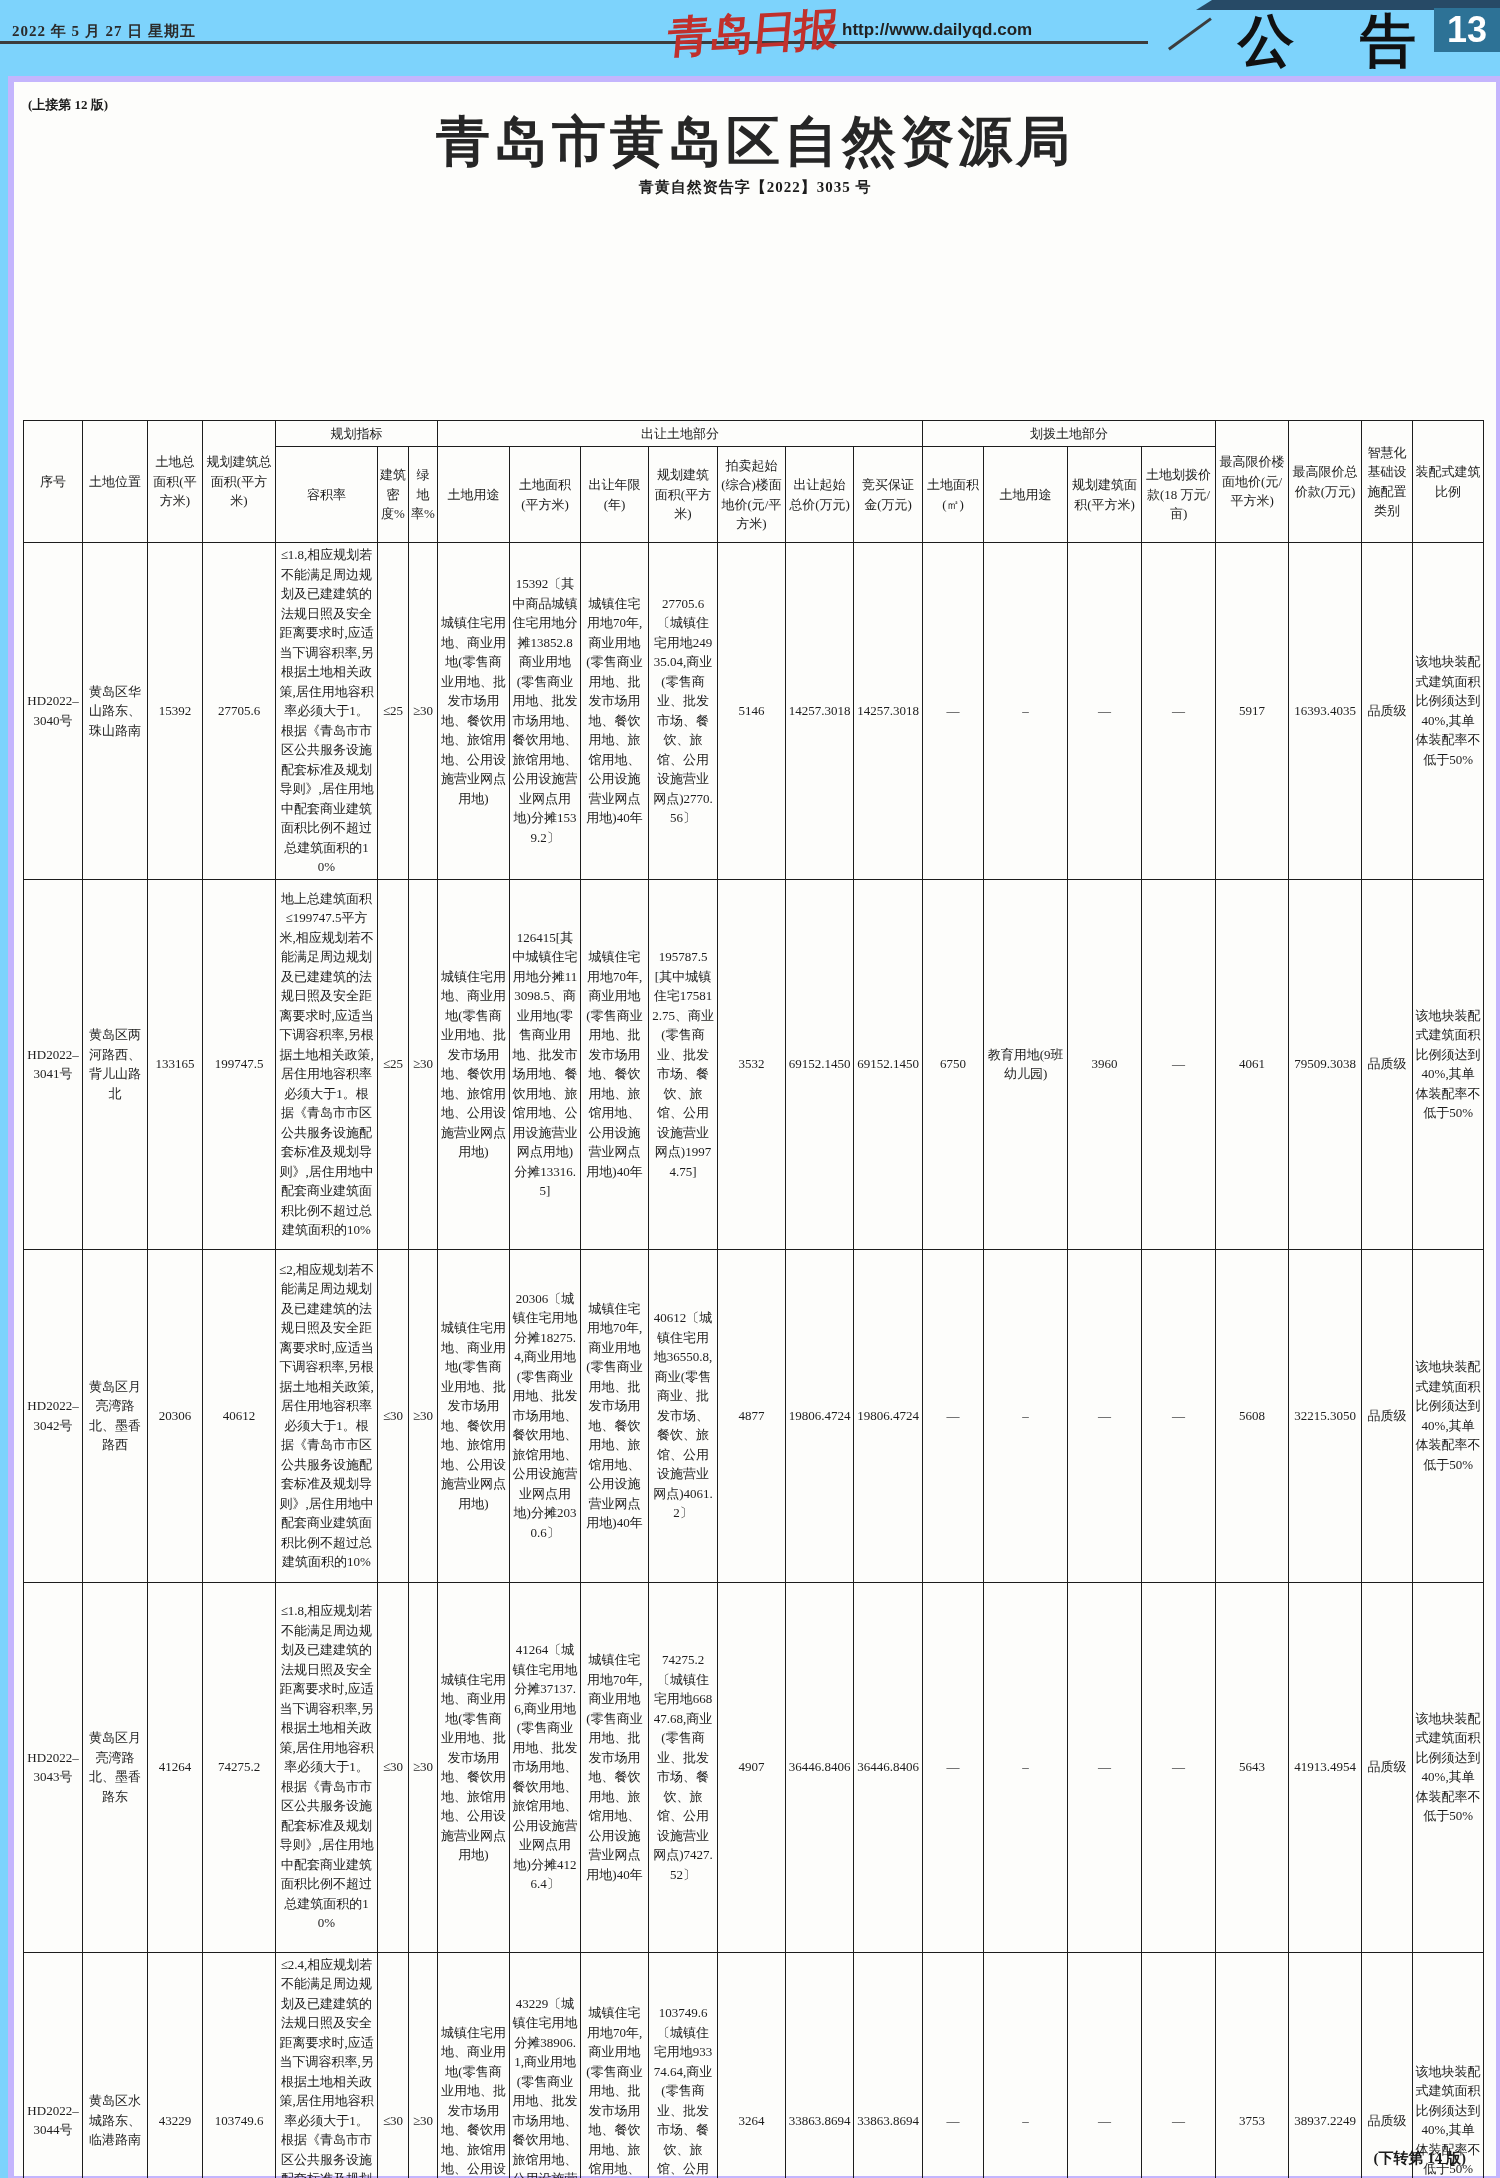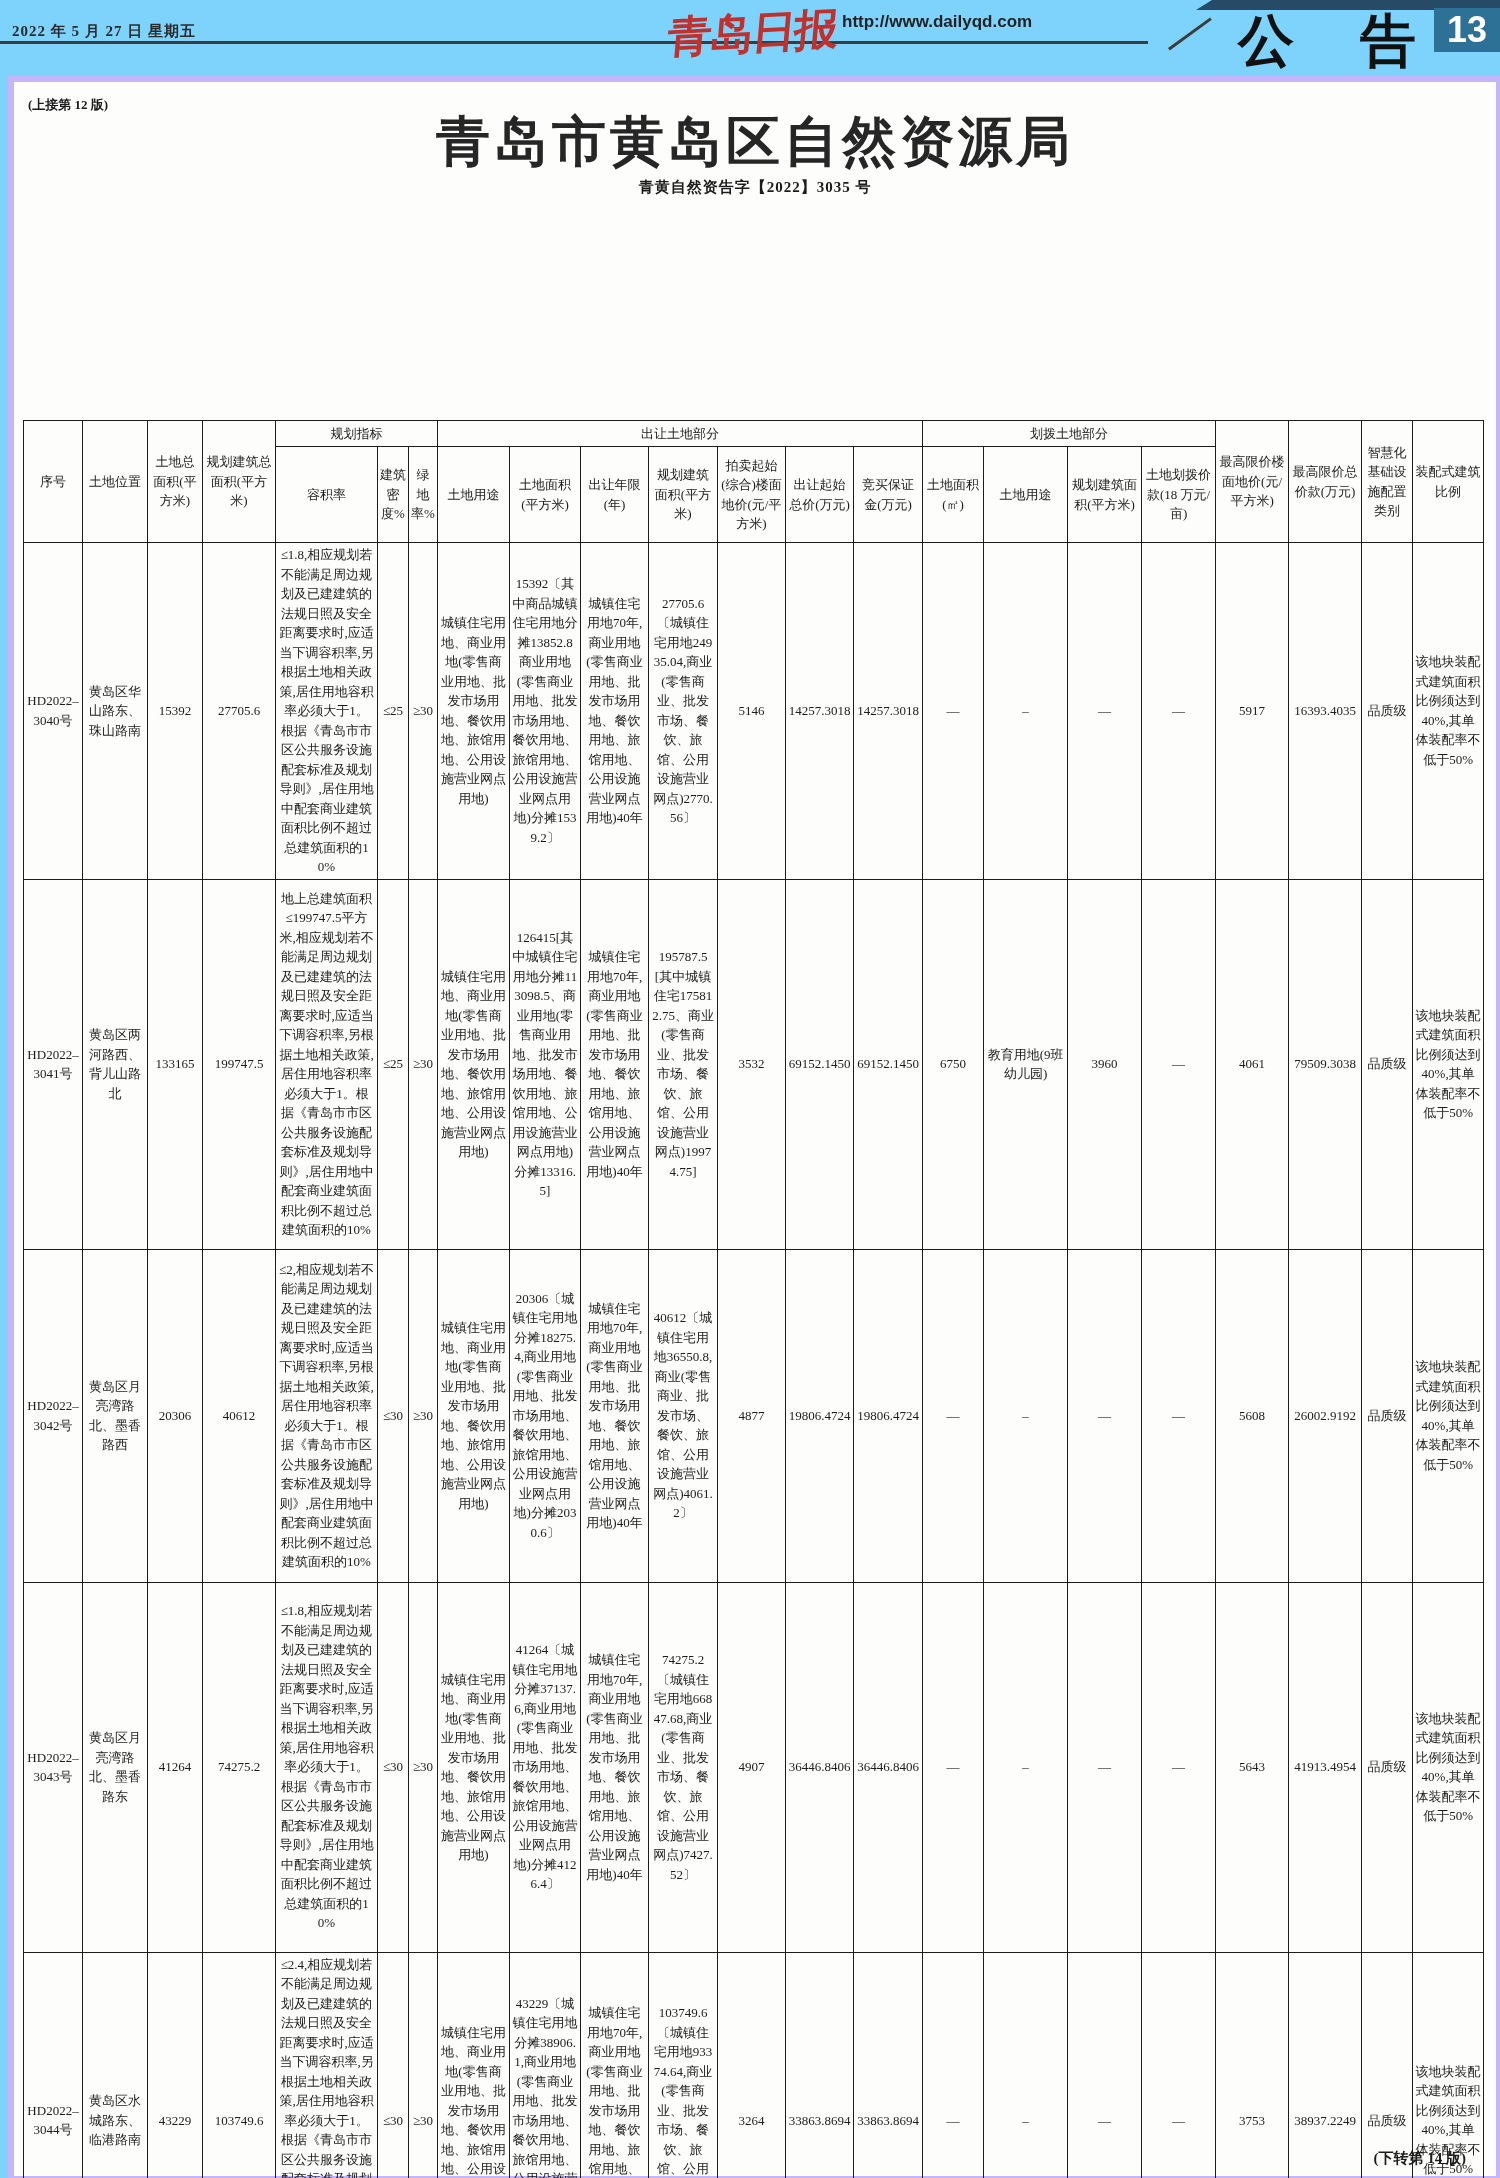--- a/index.html
+++ b/index.html
@@ -4,21 +4,21 @@
 <style>
   html,body{margin:0;padding:0;background:#f0efec;}
   .page{position:relative;width:1500px;height:2178px;background:#7dd3fc;font-family:"Liberation Serif",serif;color:#1c1c1c;overflow:hidden;}
   
   .masthead{position:absolute;top:0;left:0;width:1500px;height:64px;}
   .date-line{position:absolute;left:12px;top:22px;font-size:15px;font-weight:bold;letter-spacing:1px;color:#2b2b2b;}
   .rule{position:absolute;left:0;top:41px;width:1148px;height:3px;background:#3c3c3c;}
   .slant{position:absolute;left:1168px;top:-4px;height:52px;width:0;border-left:3px solid #3c3c3c;transform:rotate(54deg);transform-origin:bottom left;}
   .navy-band{position:absolute;left:1196px;top:0;width:304px;height:10px;background:#274a66;clip-path:polygon(16px 0,100% 0,100% 100%,0 100%);}
   .logo{position:absolute;left:668px;top:4px;font-size:44px;font-weight:bold;color:#c0302c;transform:skewX(-8deg) rotate(-3deg);font-family:"Liberation Serif",serif;letter-spacing:-2px;}
-  .site-url{position:absolute;left:842px;top:12px;font-size:17px;font-weight:bold;color:#222;font-family:"Liberation Sans",sans-serif;}
+  .site-url{position:absolute;left:842px;top:20px;font-size:17px;font-weight:bold;color:#222;font-family:"Liberation Sans",sans-serif;}
   .section-title{position:absolute;left:1238px;top:4px;font-size:56px;font-weight:bold;letter-spacing:26px;color:#111;font-family:"Liberation Serif",serif;}
   .page-num-box{position:absolute;right:0;top:8px;width:66px;height:44px;background:#2d7296;color:#fff;display:flex;align-items:center;justify-content:center;font-size:36px;font-weight:bold;font-family:"Liberation Sans",sans-serif;}
   
   .notice-box{position:absolute;left:8px;top:76px;width:1482px;height:2094px;border:6px solid #c4b5fd;background:#fdfdfb;}
   .cont-top{position:absolute;left:14px;top:14px;font-size:13px;font-weight:bold;}
   .titles{margin-top:30px;text-align:center;font-family:"Liberation Sans",sans-serif;}
   .title-l1,.title-l2{font-size:54px;font-weight:900;letter-spacing:4px;color:#262626;line-height:1.08;}
   .doc-num{text-align:center;font-size:15px;font-weight:bold;margin-top:8px;letter-spacing:1px;}
   
   .tbl-wrap{position:absolute;left:9px;top:338px;width:1462px;}
@@ -175,21 +175,21 @@
               <td>城镇住宅用地70年,商业用地(零售商业用地、批发市场用地、餐饮用地、旅馆用地、公用设施营业网点用地)40年</td>
               <td>40612〔城镇住宅用地36550.8,商业(零售商业、批发市场、餐饮、旅馆、公用设施营业网点)4061.2〕</td>
               <td>4877</td>
               <td>19806.4724</td>
               <td>19806.4724</td>
               <td>—</td>
               <td>–</td>
               <td>—</td>
               <td>—</td>
               <td>5608</td>
-              <td>26002.9192</td>
+              <td>32215.3050</td>
               <td>品质级</td>
               <td>该地块装配式建筑面积比例须达到40%,其单体装配率不低于50%</td>
             </tr>
             <tr>
               <td>HD2022–3043号</td>
               <td>黄岛区月亮湾路北、墨香路东</td>
               <td>41264</td>
               <td>74275.2</td>
               <td>≤1.8,相应规划若不能满足周边规划及已建建筑的法规日照及安全距离要求时,应适当下调容积率,另根据土地相关政策,居住用地容积率必须大于1。根据《青岛市市区公共服务设施配套标准及规划导则》,居住用地中配套商业建筑面积比例不超过总建筑面积的10%</td>
               <td>≤30</td>

